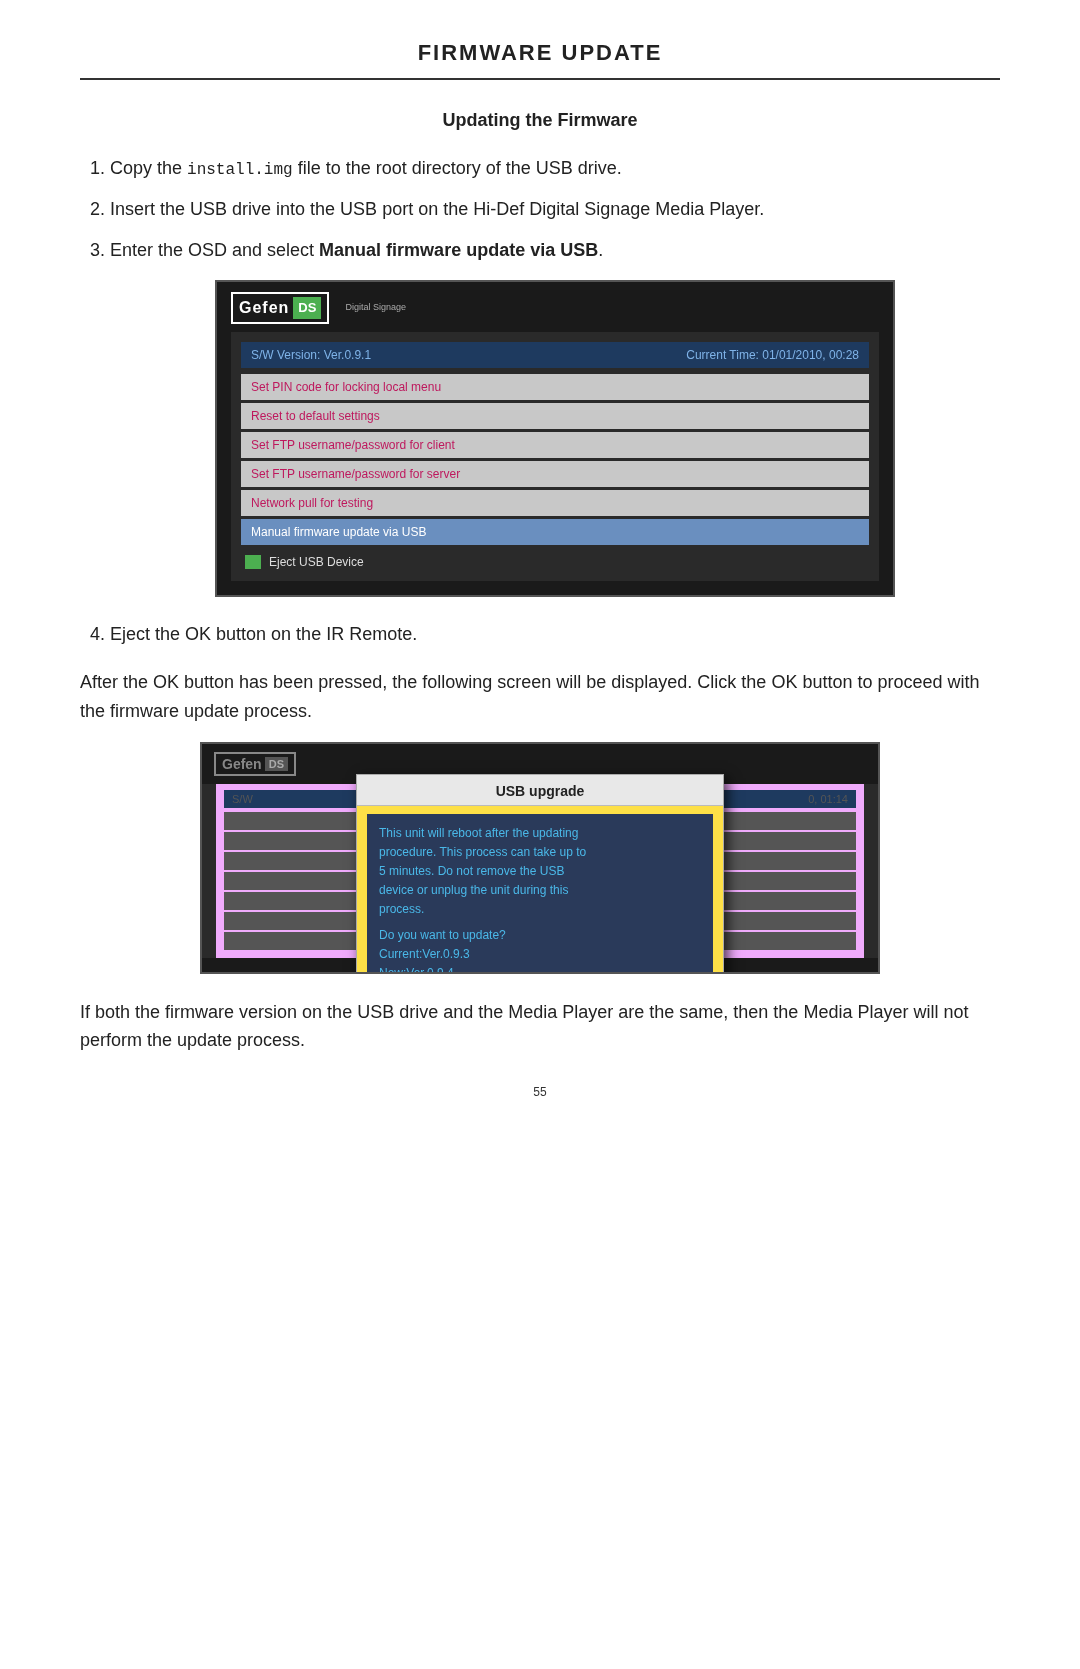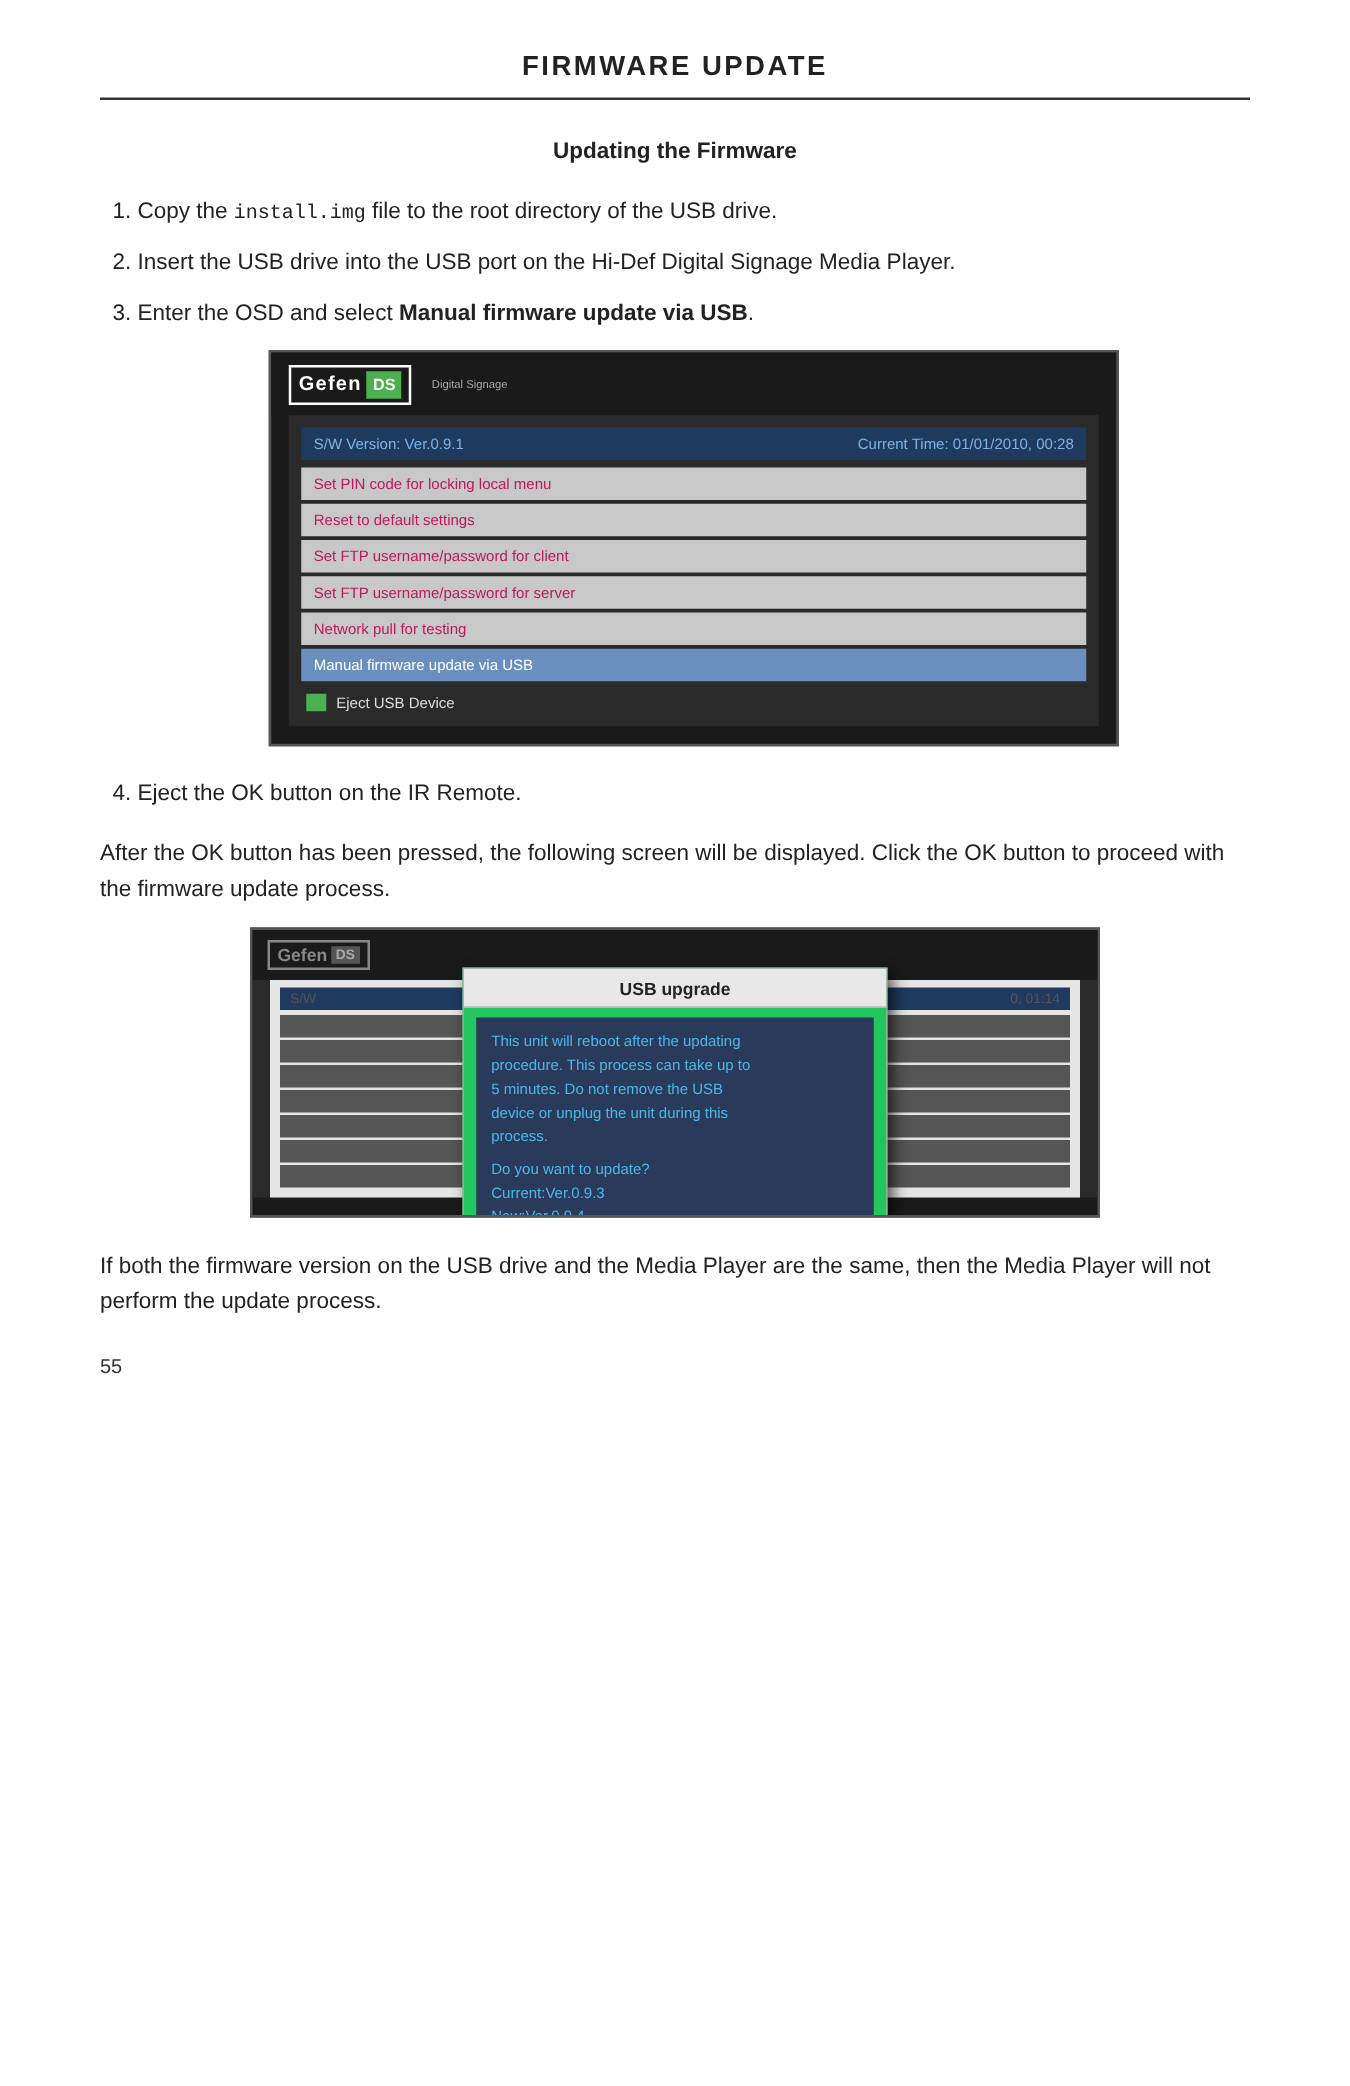--- a/index.html
+++ b/index.html
@@ -185,21 +185,21 @@
     }
     .ss2-ds-badge {
       background: #555;
       color: #aaa;
       font-size: 11px;
       font-weight: bold;
       padding: 1px 4px;
       margin-left: 3px;
     }
     .ss2-osd-area {
-      background: #e5e5e5;
+      background: #f0abfc;
       margin: 0 14px 14px 14px;
       padding: 6px 8px;
     }
     .ss2-osd-header {
       display: flex;
       justify-content: space-between;
       background: #1e3a5f;
       color: #555;
       font-size: 11px;
       padding: 3px 8px;
@@ -212,22 +212,22 @@
       padding: 3px 8px;
       margin-bottom: 2px;
     }
 
     
     .usb-dialog {
       position: absolute;
       top: 30px;
       left: 50%;
       transform: translateX(-50%);
-      width: 340px;
-      background: #22c55e;
+      width: 368px;
+      background: #fde047;
       border: 1px solid #aaa;
       box-shadow: 4px 4px 12px rgba(0,0,0,0.7);
       z-index: 10;
       padding-bottom: 10px;
     }
     .usb-dialog-title {
       background: #e8e8e8;
       text-align: center;
       font-size: 14px;
       font-weight: bold;
@@ -243,22 +243,23 @@
     }
     .usb-dialog-body p {
       color: #4ab8e8;
       font-size: 12px;
       line-height: 1.6;
       margin-bottom: 6px;
     }
 
     
     .page-number {
+      text-align: center;
       margin-top: 30px;
-      font-size: 16px;
+      font-size: 12px;
       color: #333;
     }
   </style>
 </head>
 <body>
 
 <div class="page-title-section">
   <span class="page-title">FIRMWARE UPDATE</span>
 </div>
 

